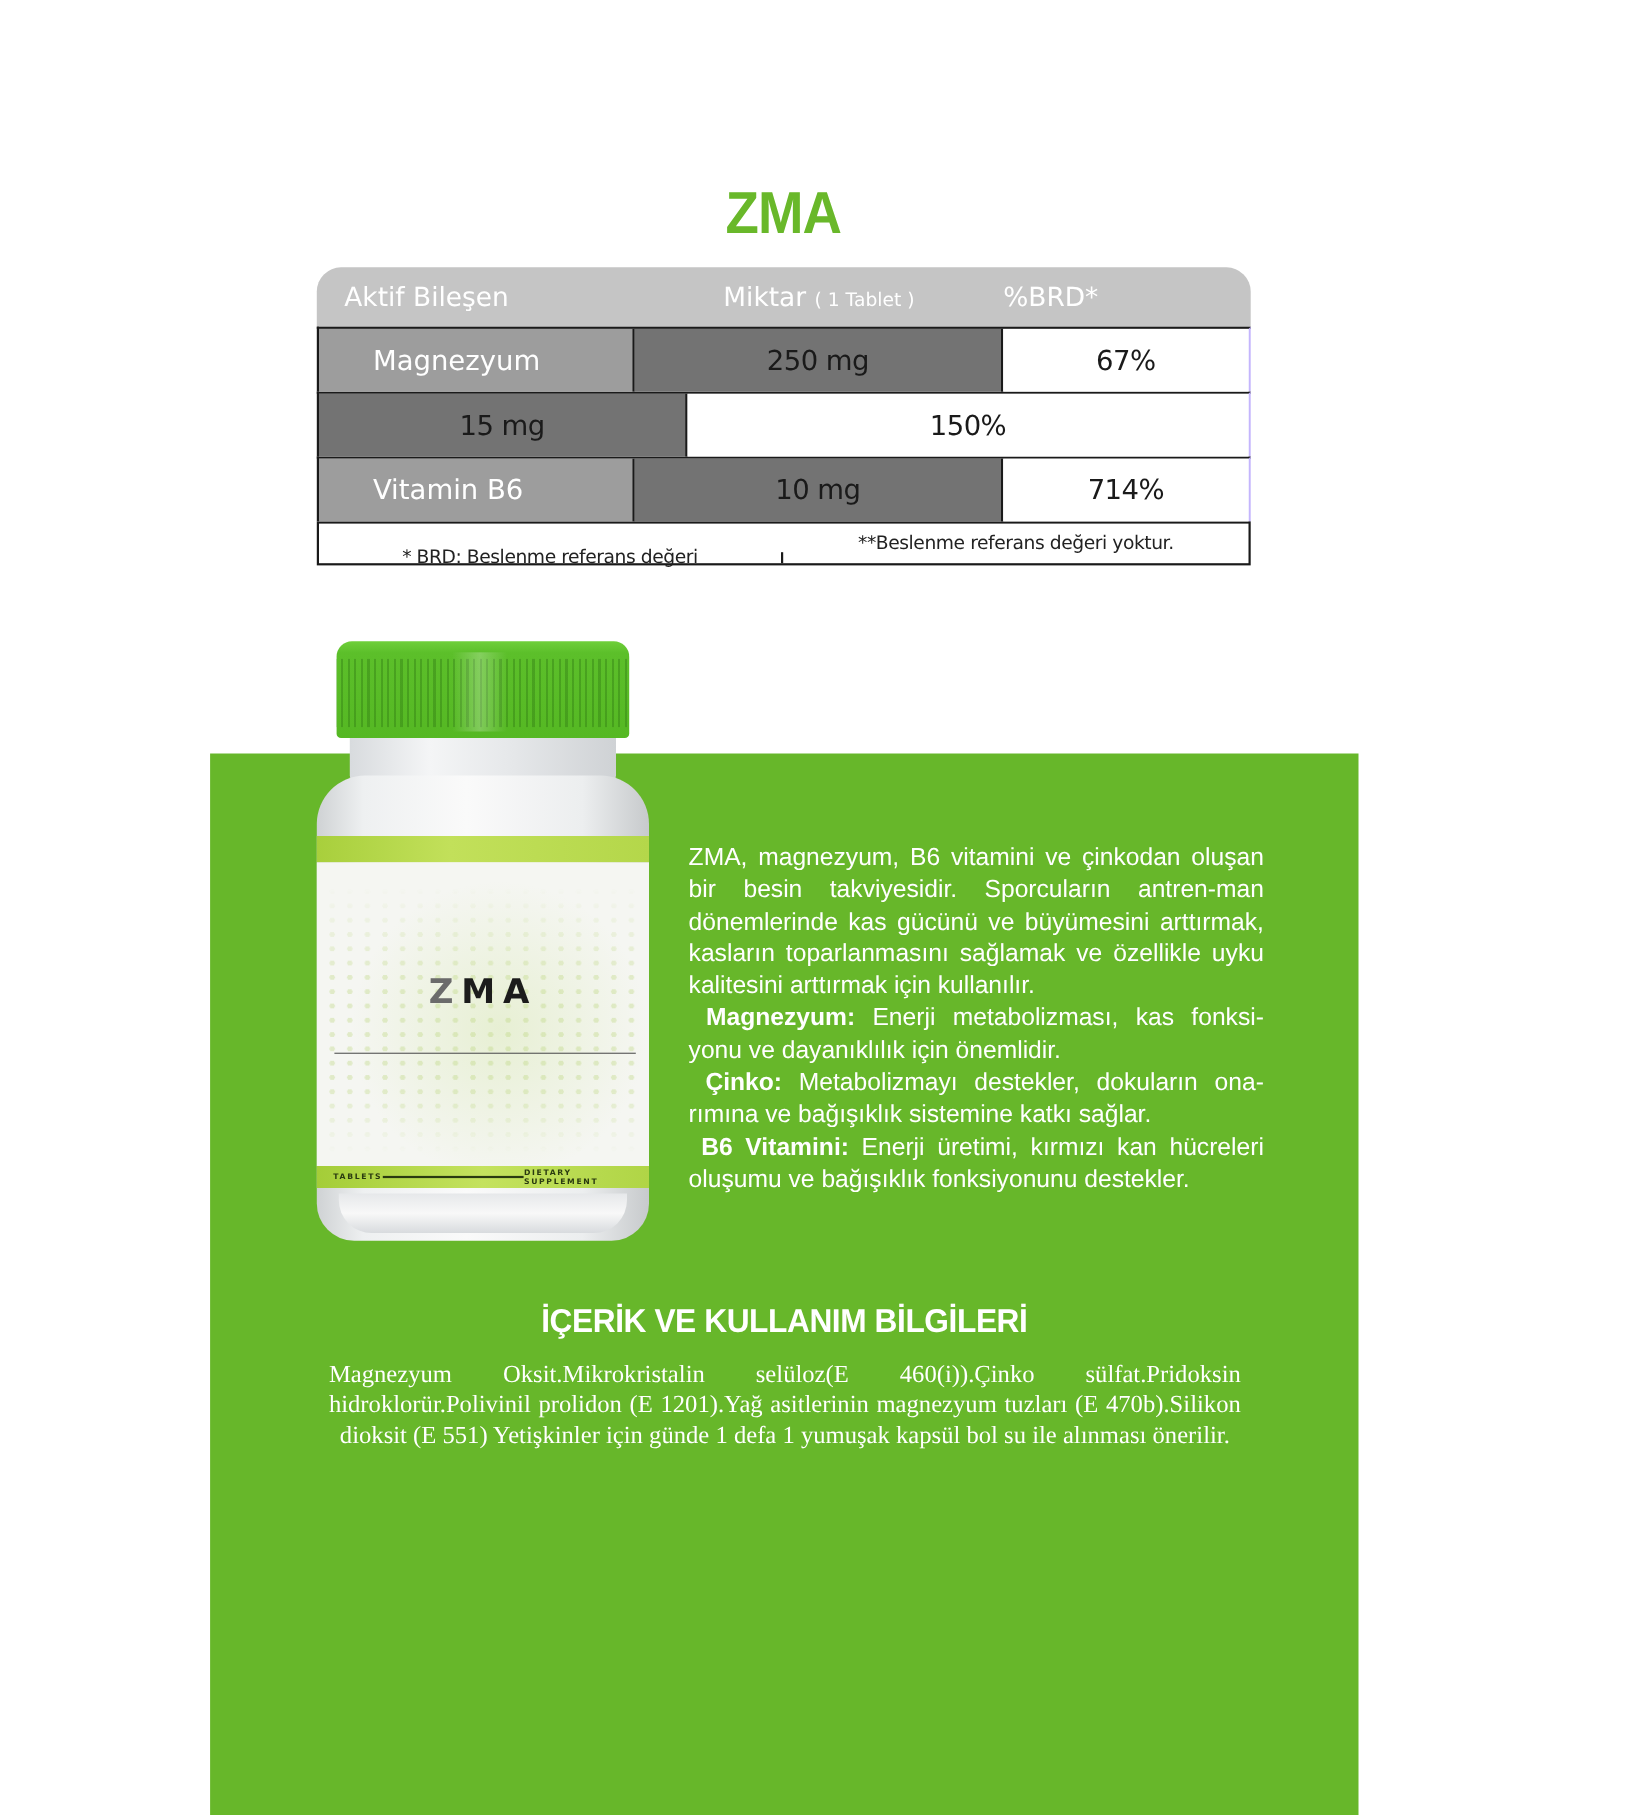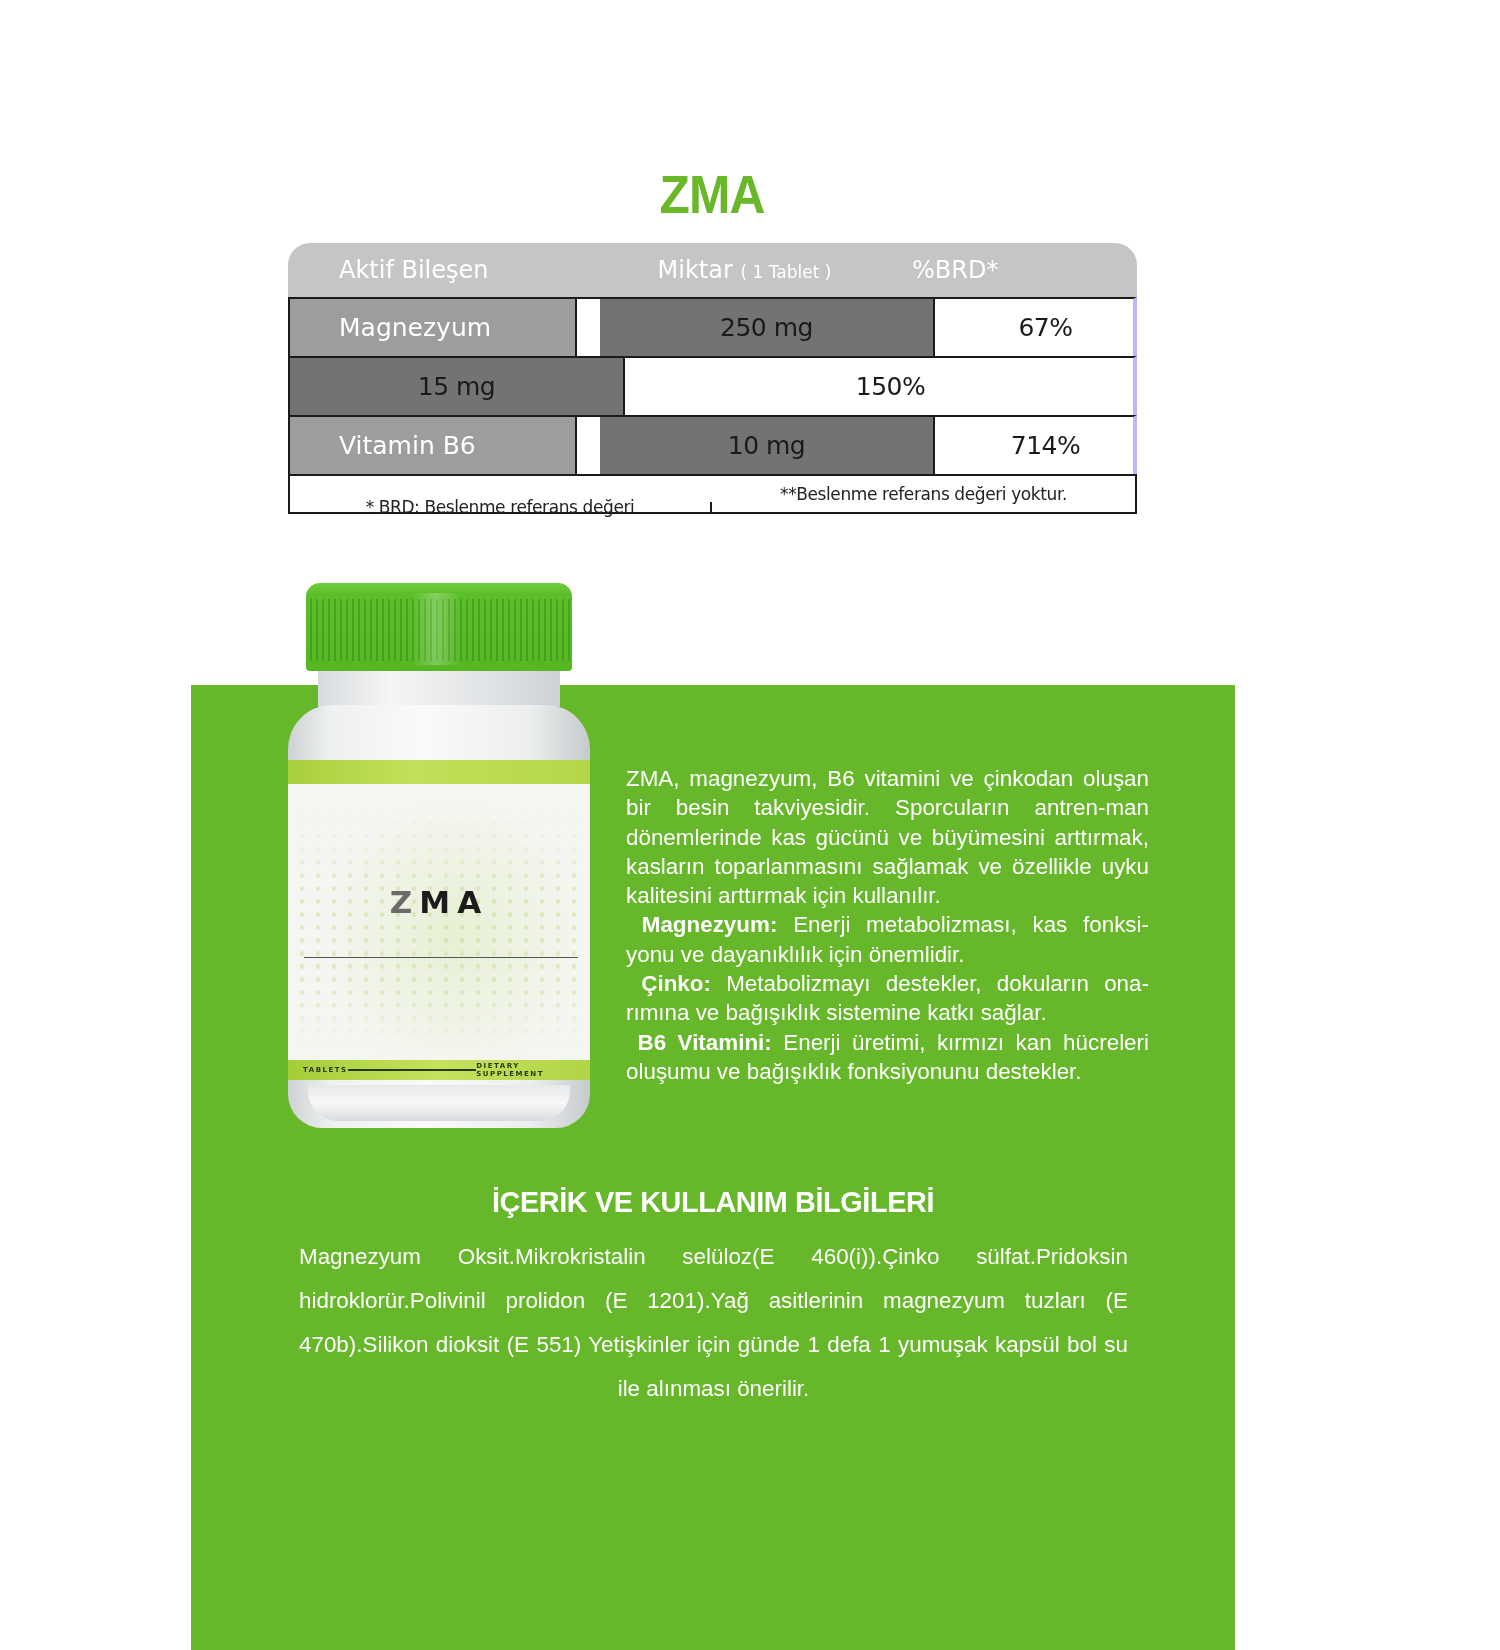--- a/index.html
+++ b/index.html
@@ -14,26 +14,26 @@
     transform: scaleX(0.92); transform-origin: 712px 0;
   }
 
   
   .ntable { position: absolute; left: 288px; top: 243px; width: 849px; }
   .nt-head {
     height: 54px; background: #c5c5c5; border-radius: 22px 22px 0 0;
     display: flex; align-items: center; color: #ffffff;
     font-family: "DejaVu Sans", sans-serif; font-size: 24px; font-weight: 400;
   }
-  .nt-head .c1 { width: 289px; padding-left: 51px; }
+  .nt-head .c1 { width: 289px; padding-left: 25px; }
   .nt-head .c2 { width: 335px; text-align: center; }
   .nt-head .c2 small { font-size: 17px; }
   .nt-head .c3 { width: 225px; text-align: left; }
 
-  .nt-row { display: flex; height: 59px; border-left: 2px solid #1a1a1a; border-right: 4px solid #c4b5fd; border-top: 2px solid #1a1a1a; gap: 23px; }
+  .nt-row { display: flex; height: 59px; border-left: 2px solid #1a1a1a; border-right: 2px solid #c4b5fd; border-top: 2px solid #1a1a1a; }
   .nt-row .c1 {
     width: 287px; background: #9d9d9d; color: #ffffff;
     display: flex; align-items: center; padding-left: 49px;
     font-family: "DejaVu Sans", sans-serif; font-size: 25px;
     border-right: 2px solid #1a1a1a;
   }
   .nt-row .c2 {
     width: 335px; background: #737373; color: #1a1a1a;
     display: flex; align-items: center; justify-content: center;
     font-family: "DejaVu Sans", sans-serif; font-size: 25px; letter-spacing: -0.5px;
@@ -116,22 +116,22 @@
 
   .heading2 {
     position: absolute; left: 191px; width: 1044px; top: 1185px;
     text-align: center; color: #ffffff;
     font-family: "Liberation Sans", sans-serif; font-weight: 700; font-size: 30px;
     letter-spacing: -0.4px;
     transform: scaleX(0.96); transform-origin: 522px 0;
   }
   .ingredients {
     position: absolute; left: 299px; top: 1235px; width: 829px;
-    color: #ffffff; font-family: Liberation Sans, sans-serif;
-    font-size: 22.4px; line-height: 44px;
+    color: #ffffff; font-family: Liberation Serif, serif;
+    font-size: 22.4px; line-height: 28px;
     text-align: justify; text-align-last: center;
   }
 </style>
 </head>
 <body>
 
 <h1 class="title">ZMA</h1>
 
 <div class="ntable">
   <div class="nt-head">

